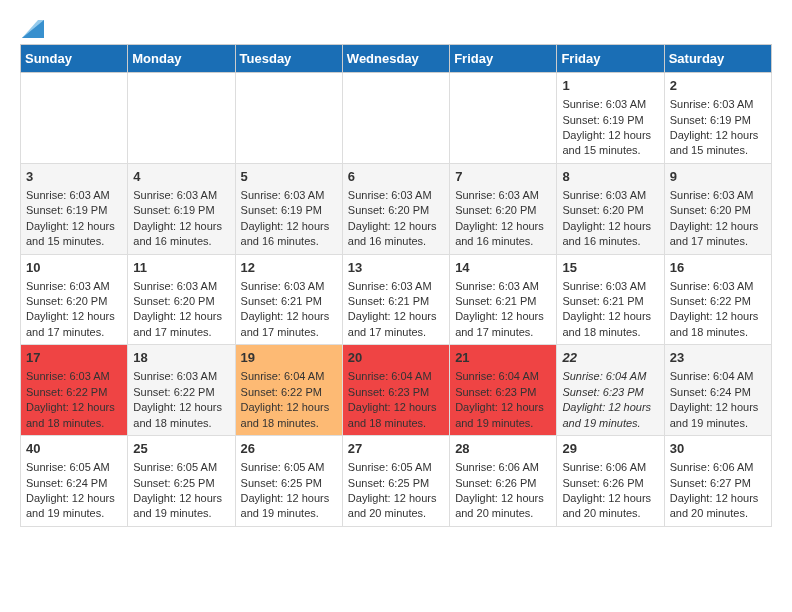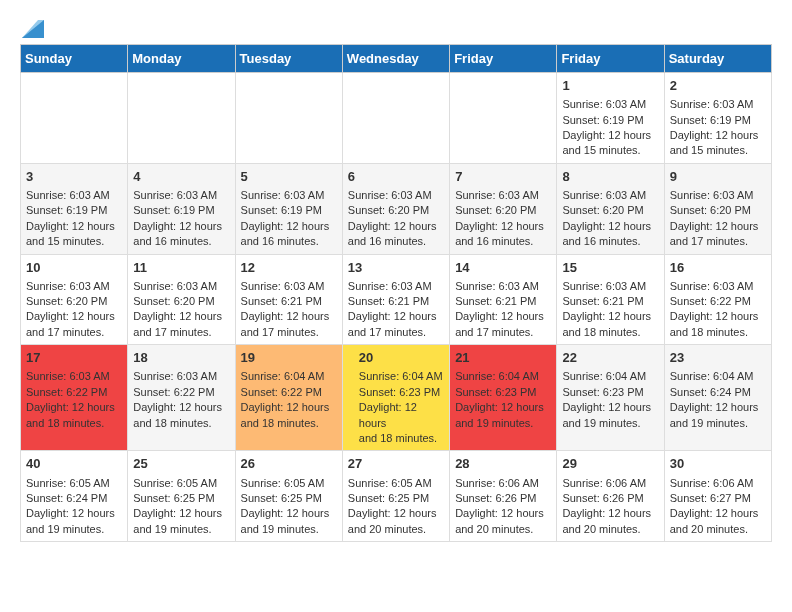--- a/index.html
+++ b/index.html
@@ -255,35 +255,35 @@
 Daylight: 12 hours
 and 18 minutes.</div>
         </td>
         <td style="background: #fdba74;">
           <span class="day-number">19</span>
           <div class="day-info" style="white-space: pre-line;">Sunrise: 6:04 AM
 Sunset: 6:22 PM
 Daylight: 12 hours
 and 18 minutes.</div>
         </td>
-        <td style="background: #fde047; padding-left: 16px;">
+        <td style="background: #ef4444;">
           <span class="day-number">20</span>
           <div class="day-info" style="white-space: pre-line;">Sunrise: 6:04 AM
 Sunset: 6:23 PM
 Daylight: 12 hours
 and 18 minutes.</div>
         </td>
         <td style="background: #ef4444;">
           <span class="day-number">21</span>
           <div class="day-info" style="white-space: pre-line;">Sunrise: 6:04 AM
 Sunset: 6:23 PM
 Daylight: 12 hours
 and 19 minutes.</div>
         </td>
-        <td style="background: rgb(245, 245, 245);">
+        <td style="background: rgb(245, 245, 245); font-style: italic;">
           <span class="day-number">22</span>
           <div class="day-info" style="white-space: pre-line;">Sunrise: 6:04 AM
 Sunset: 6:23 PM
 Daylight: 12 hours
 and 19 minutes.</div>
         </td>
         <td style="background: rgb(245, 245, 245);">
           <span class="day-number">23</span>
           <div class="day-info" style="white-space: pre-line;">Sunrise: 6:04 AM
 Sunset: 6:24 PM

